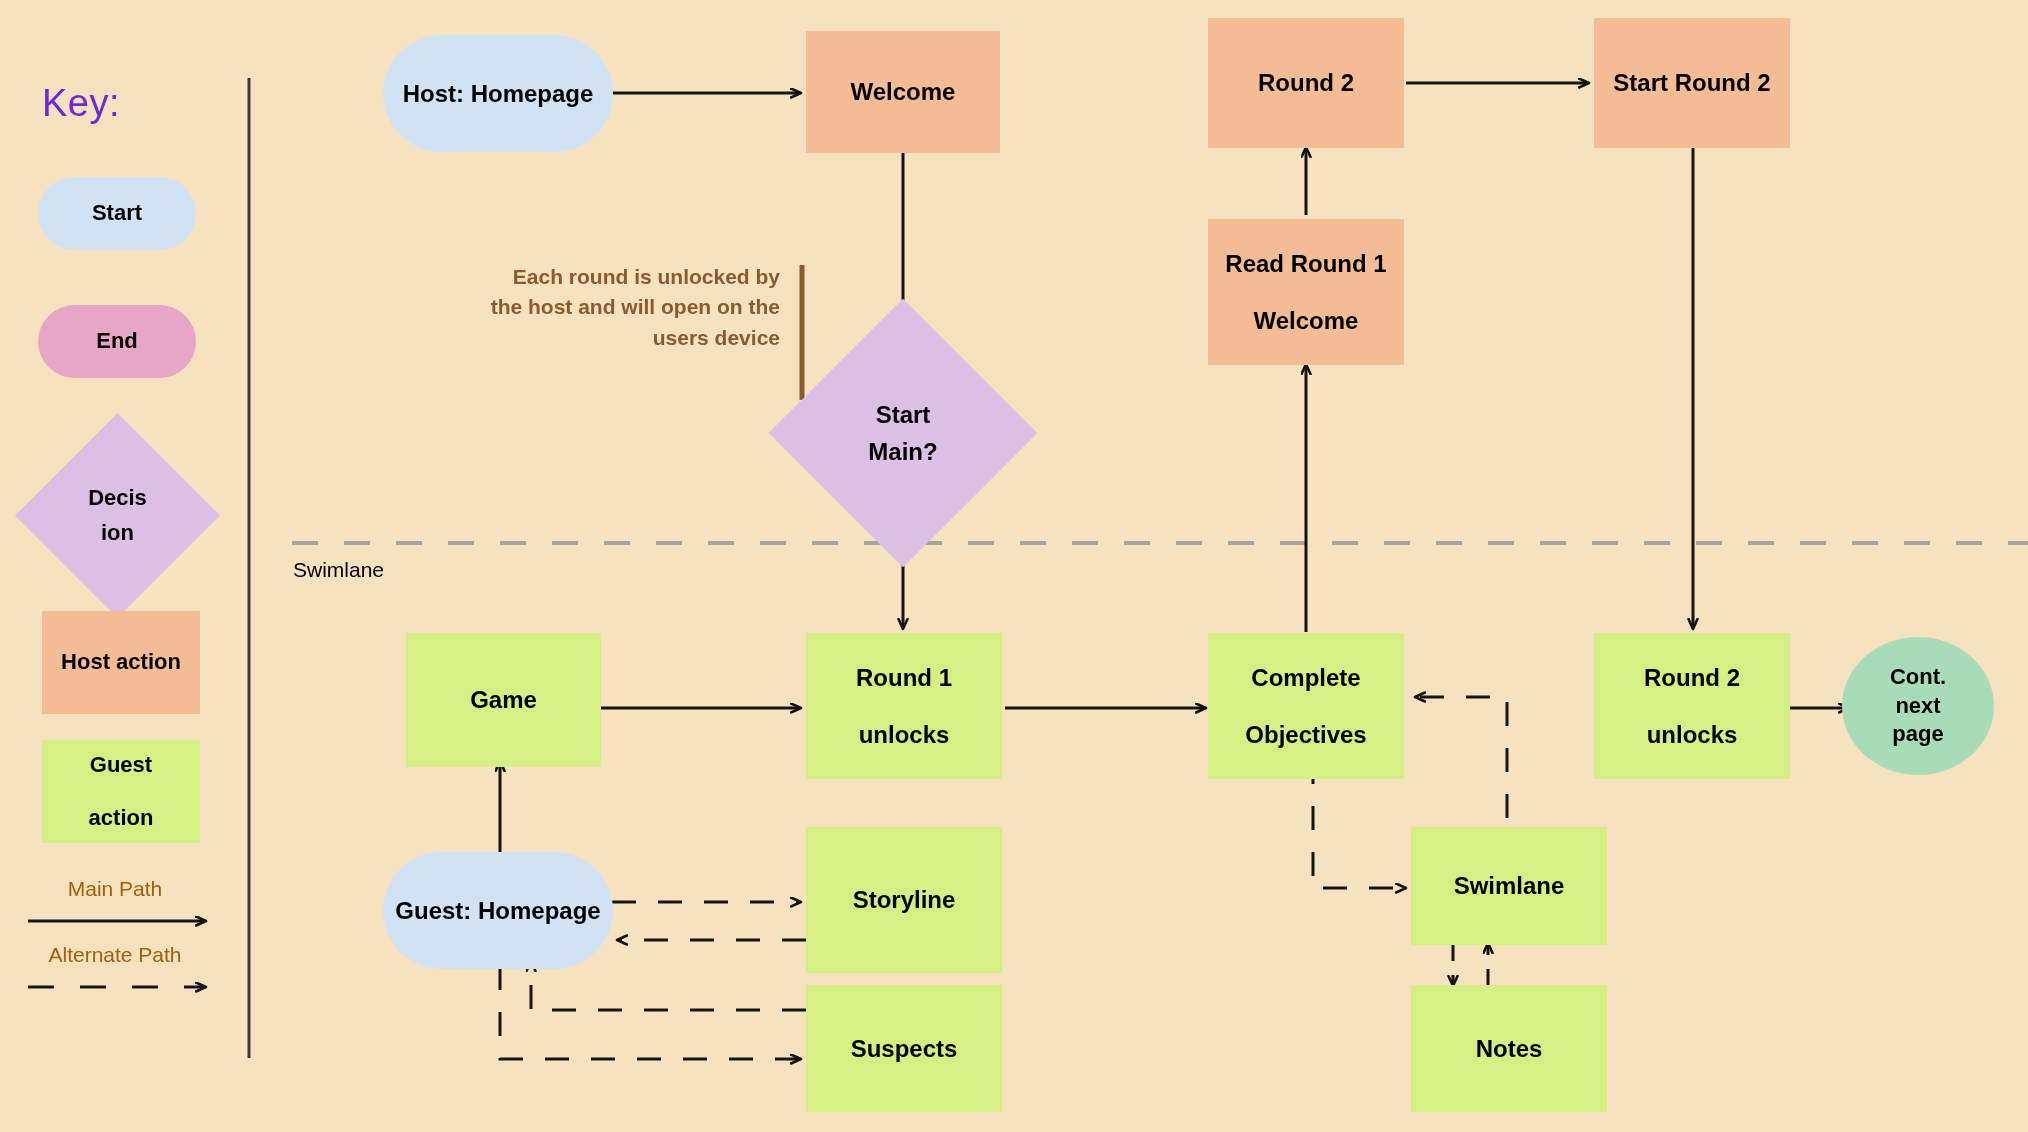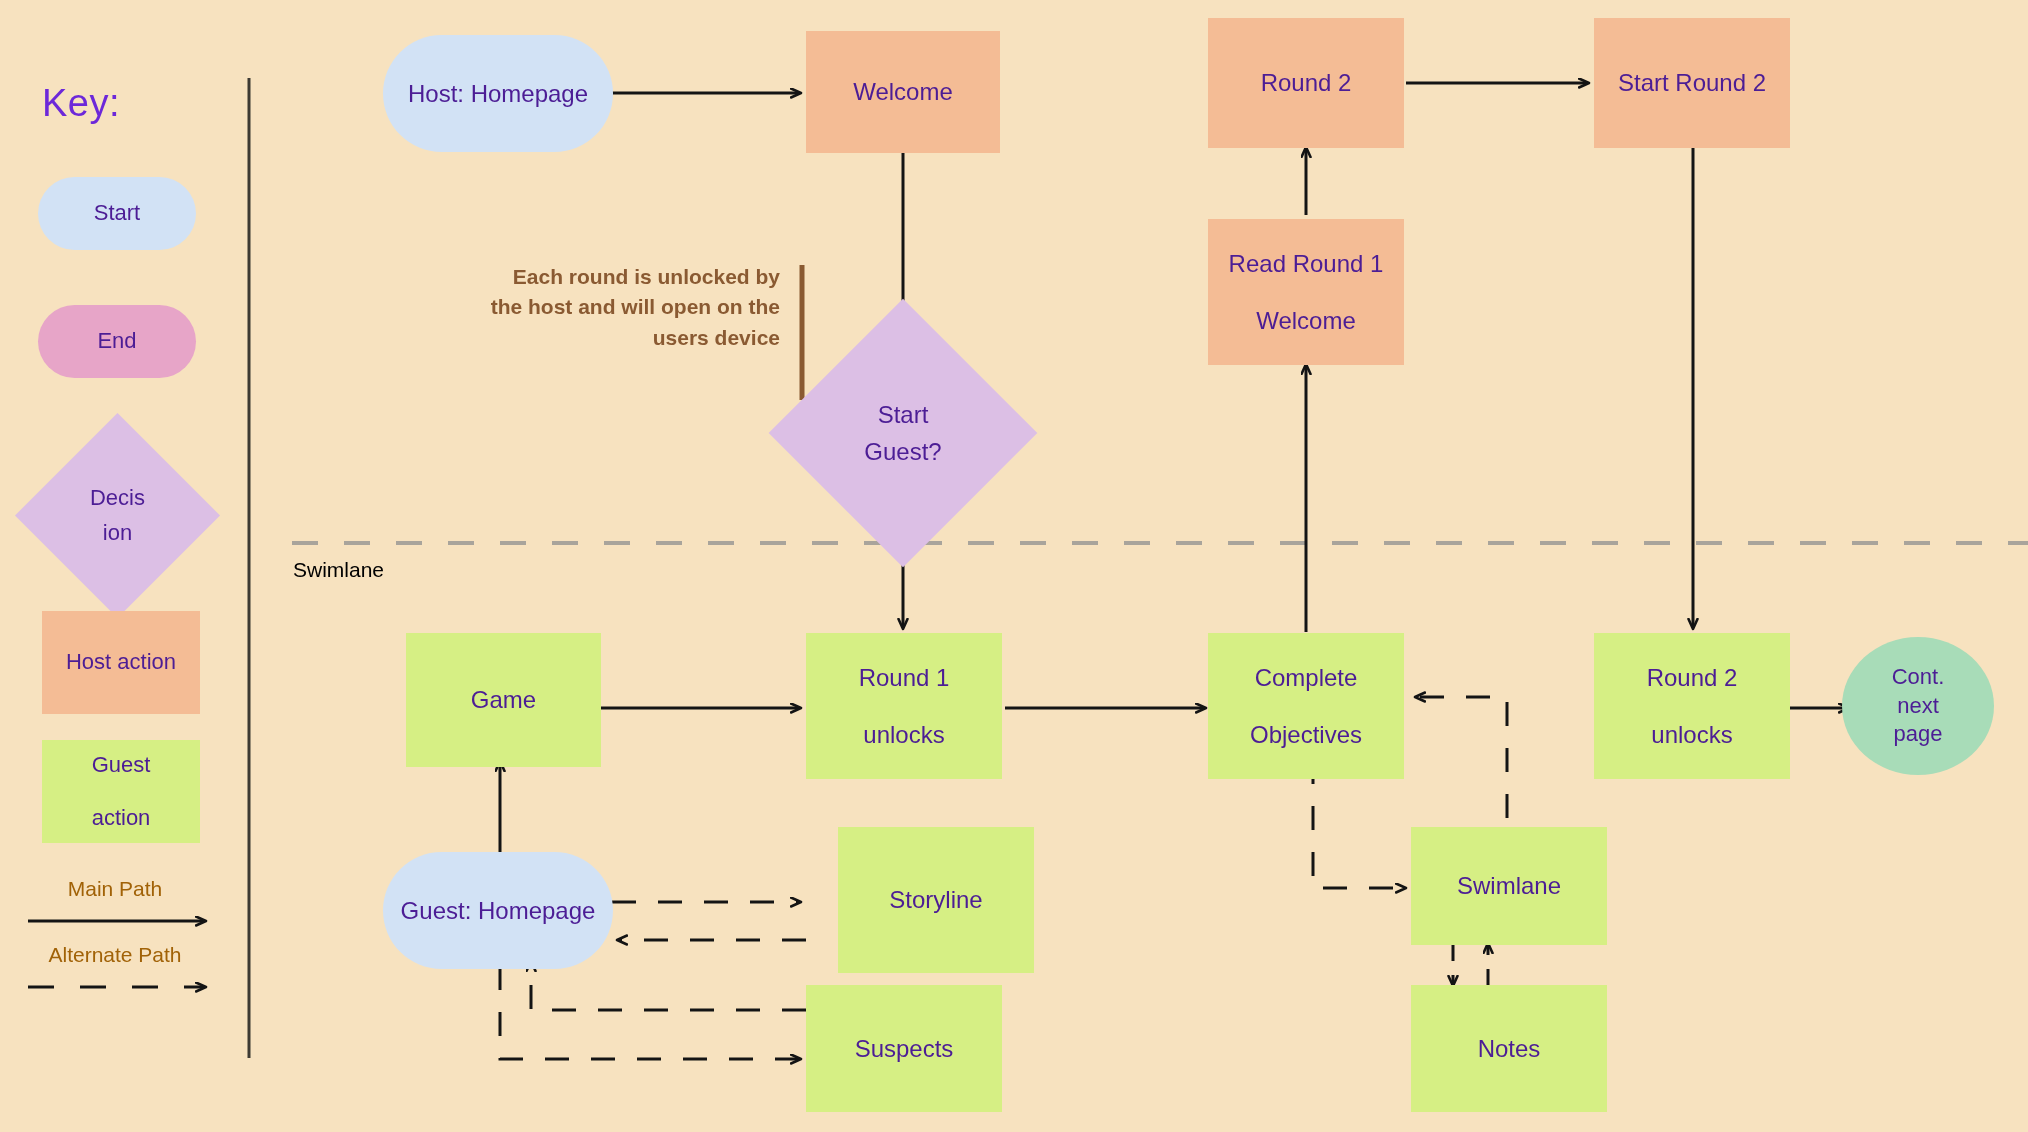--- a/index.html
+++ b/index.html
@@ -24,23 +24,24 @@
     width: 2028px;
     height: 1132px;
     pointer-events: none;
   }
   .node {
     position: absolute;
     display: flex;
     align-items: center;
     justify-content: center;
     text-align: center;
-    color: #4c1d95;
+    color: #000000;
     box-sizing: border-box;
     line-height: 1.55;
+    font-weight: bold;
   }
   .node.rect { }
   .node.pill { border-radius: 999px; }
   .node.ellipse { border-radius: 50%; }
   .node.diamond-wrap {
     background: transparent;
   }
   .diamond-shape {
     position: absolute;
     left: 0; top: 0;
@@ -181,21 +182,21 @@
   </div>
 
   <div class="node rect" style="left:806px; top:31px; width:194px; height:122px; background:#f4bc95; font-size:24px;">
     <span>Welcome</span>
   </div>
 
   <div class="node diamond-wrap" style="left:808px; top:338px; width:190px; height:190px; font-size:24px;">
     <div class="diamond-shape" style="background:#dcbfe5;"></div>
     <div class="diamond-label">
       <div>Start</div>
-      <div>Guest?</div>
+      <div>Main?</div>
     </div>
   </div>
 
   <div class="node rect" style="left:1208px; top:18px; width:196px; height:130px; background:#f4bc95; font-size:24px;">
     <span>Round 2</span>
   </div>
 
   <div class="node rect" style="left:1594px; top:18px; width:196px; height:130px; background:#f4bc95; font-size:24px;">
     <span>Start Round 2</span>
   </div>
@@ -227,21 +228,21 @@
   <div class="node ellipse" style="left:1842px; top:637px; width:152px; height:138px; background:#a8dcb8; font-size:22px; flex-direction:column; line-height:1.3;">
     <span>Cont.</span>
     <span>next</span>
     <span>page</span>
   </div>
 
   <div class="node pill" style="left:383px; top:852px; width:230px; height:117px; background:#d2e2f5; font-size:24px;">
     <span>Guest: Homepage</span>
   </div>
 
-  <div class="node rect" style="left:806px; top:827px; width:196px; height:146px; background:#d6ef84; font-size:24px;margin-left:32px;">
+  <div class="node rect" style="left:806px; top:827px; width:196px; height:146px; background:#d6ef84; font-size:24px;">
     <span>Storyline</span>
   </div>
 
   <div class="node rect" style="left:806px; top:985px; width:196px; height:127px; background:#d6ef84; font-size:24px;">
     <span>Suspects</span>
   </div>
 
   <div class="node rect" style="left:1411px; top:827px; width:196px; height:118px; background:#d6ef84; font-size:24px;">
     <span>Swimlane</span>
   </div>

